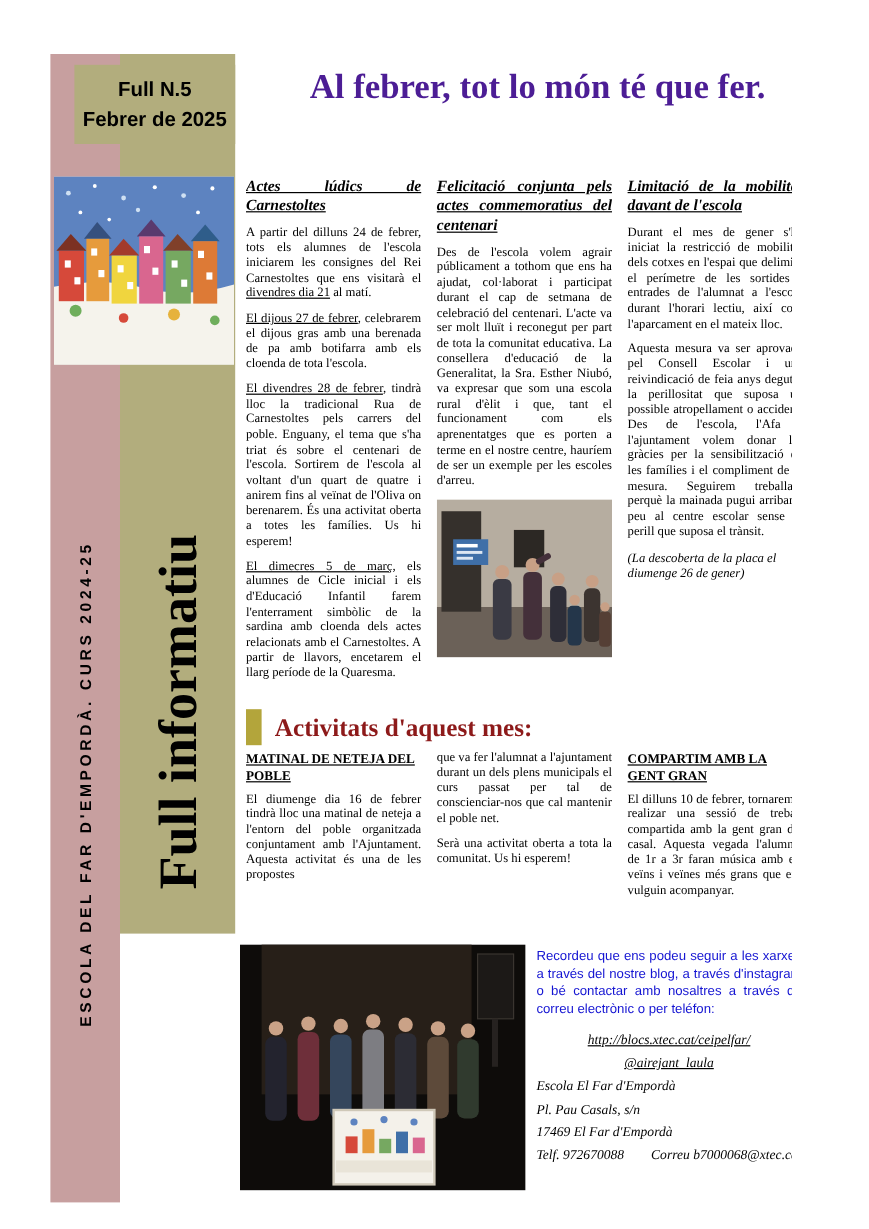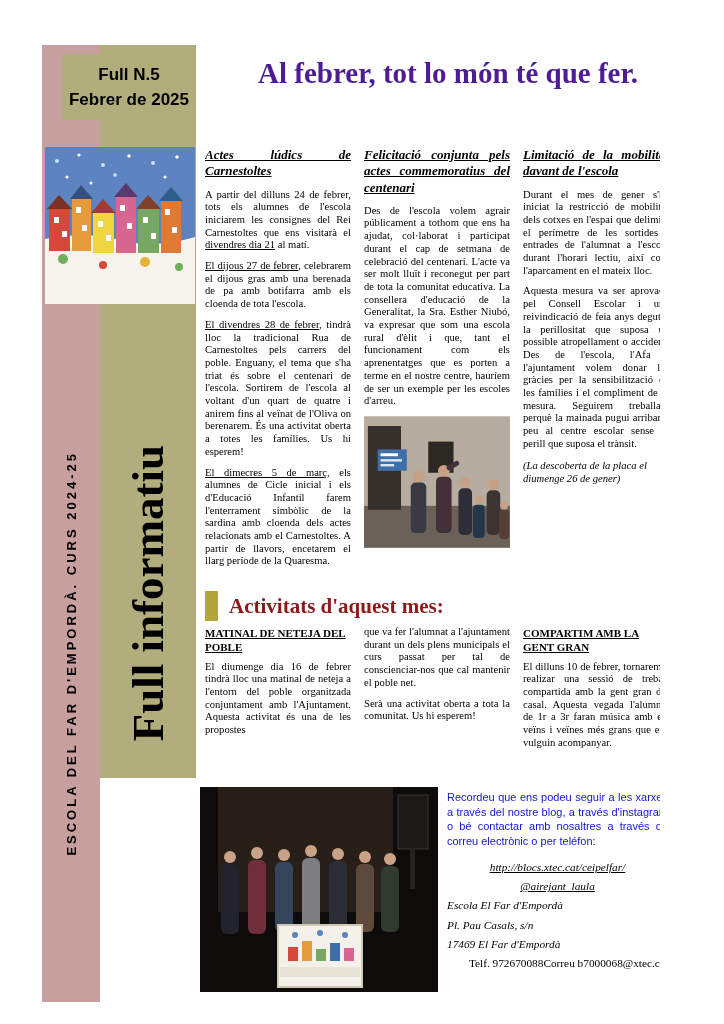--- a/index.html
+++ b/index.html
@@ -53,21 +53,21 @@
   .sub-head{margin:0 0 6px 0;font-size:11px;font-weight:bold;text-decoration:underline;
             line-height:1.3;}
 
   
   .group-photo{position:absolute;left:200px;top:787px;width:238px;height:205px;display:block;}
   .contact{position:absolute;left:447px;top:790px;width:221px;}
   .contact-intro{font-family:"Liberation Sans",sans-serif;font-weight:normal;color:#1414d2;
                  font-size:11px;line-height:1.32;text-align:justify;margin:0 0 10px 0;}
   .contact-line{font-size:11.3px;font-style:italic;line-height:1.7;display:block;color:#000;}
   .contact-link{text-decoration:underline;cursor:pointer;text-align:center;}
-  .phone-row{display:flex;justify-content:flex-end;font-size:11.3px;
+  .phone-row{display:flex;justify-content:space-between;font-size:11.3px;font-style:italic;
              line-height:1.7;}
 </style>
 </head>
 <body>
 
 <div class="page">
 
   <div class="pink-bar"></div>
   <div class="olive-bar"></div>
 

